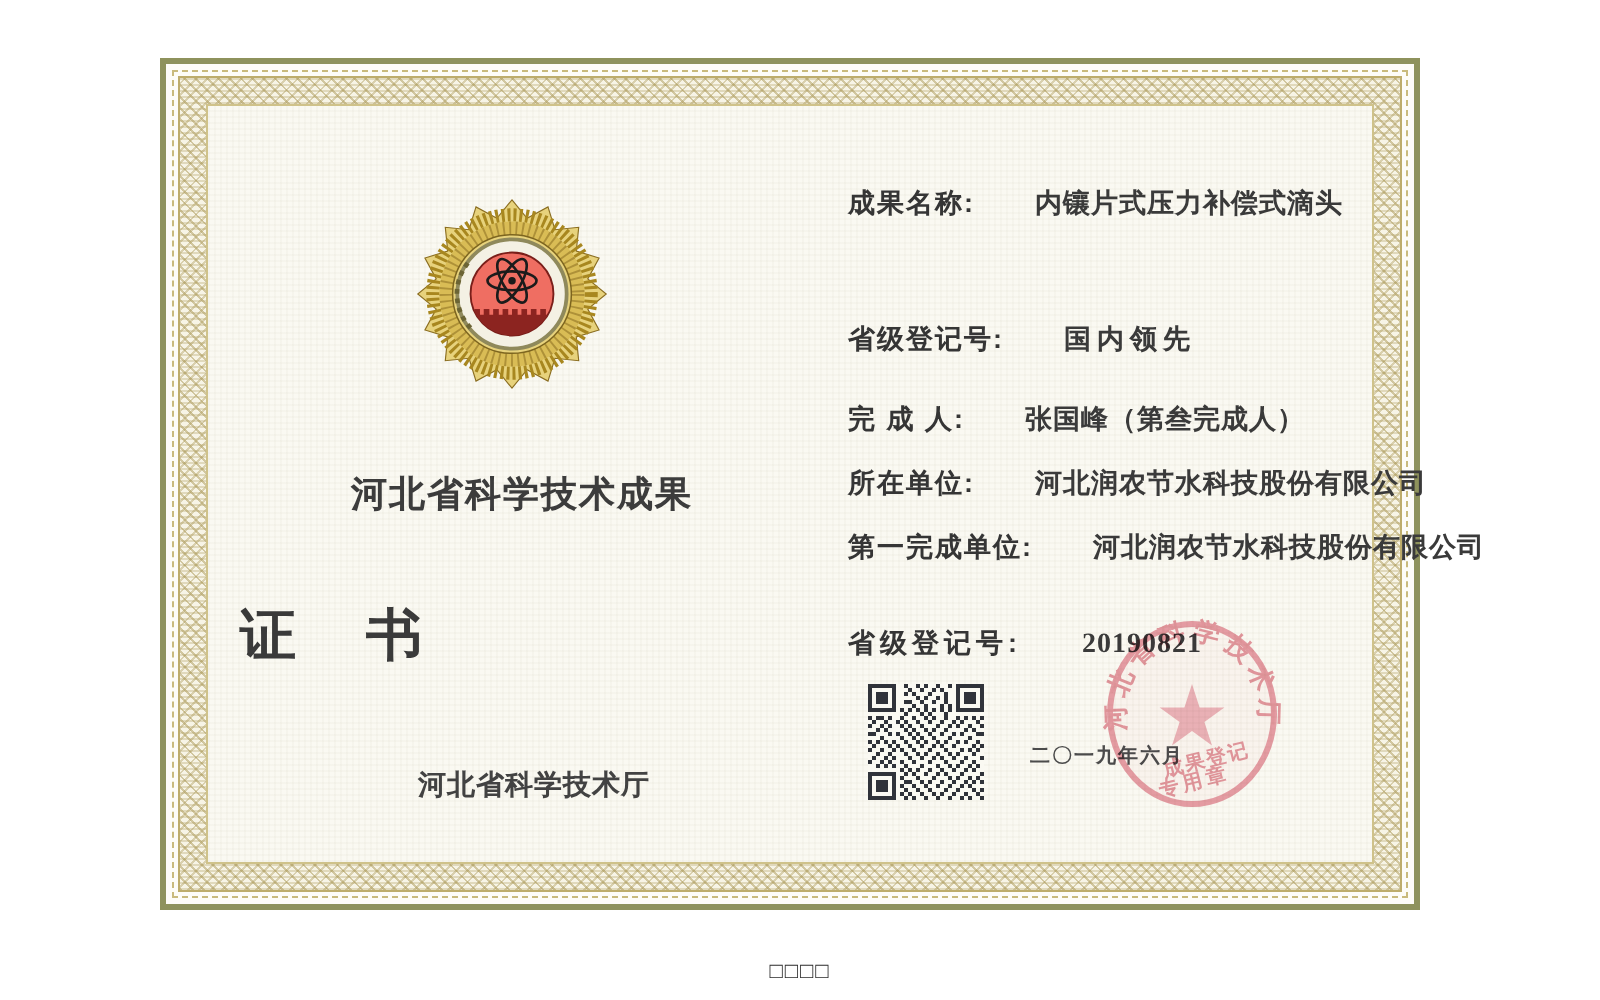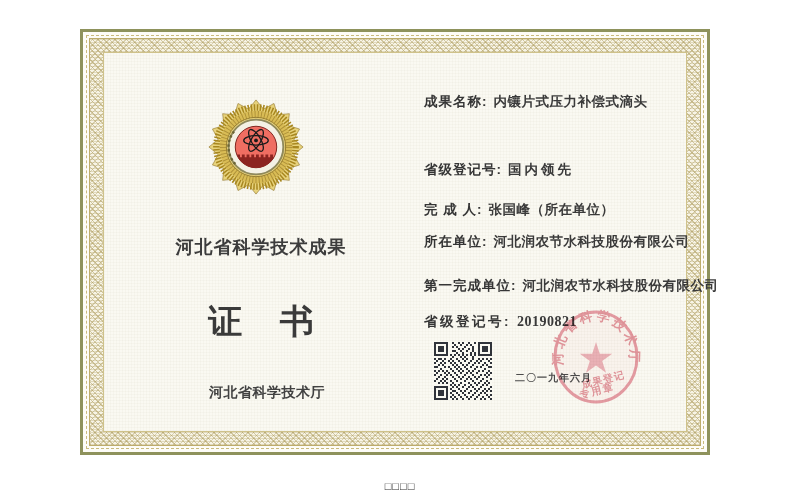--- a/index.html
+++ b/index.html
@@ -20,32 +20,32 @@
          background:
            repeating-linear-gradient(0deg, rgba(190,185,160,.07) 0 1px, rgba(0,0,0,0) 1px 3px),
            repeating-linear-gradient(90deg, rgba(190,185,160,.07) 0 1px, rgba(0,0,0,0) 1px 3px),
            #faf9f2;}
 
   
   .medal{position:absolute;left:103px;top:45px;width:98px;height:98px;}
   .cert-title{position:absolute;left:2px;top:182px;width:310px;text-align:center;
               font-family:"Liberation Serif","DejaVu Serif",serif;font-weight:700;
               font-size:18px;letter-spacing:1px;color:#3c3c3c;white-space:nowrap;}
-  .cert-subtitle{position:absolute;left:2px;top:246px;width:310px;text-align:center;
-              font-family:Liberation Sans, sans-serif;font-weight:700;
-              font-size:34px;letter-spacing:14px;text-indent:14px;color:#3a3a3a;white-space:nowrap;}
+  .cert-subtitle{position:absolute;left:2px;top:246px;width:310px;
+              font-family:Liberation Serif, serif;font-weight:700;
+              font-size:28px;letter-spacing:14px;text-indent:14px;color:#3a3a3a;white-space:nowrap;}
   .issuer{position:absolute;left:8px;top:331px;width:310px;text-align:center;
               font-family:"Liberation Serif","DejaVu Serif",serif;font-weight:700;
               font-size:14px;letter-spacing:.5px;color:#424242;white-space:nowrap;}
 
   
   .field{position:absolute;left:320px;font-size:13.5px;color:#3a3a3a;white-space:pre;}
   .field .lbl{font-weight:700;letter-spacing:1px;margin-right:6px;color:#353535;}
-  .field .val{font-weight:600;letter-spacing:.5px;}
-  .f0{top:40px;} .f1{top:108px;} .f2{top:148px;} .f3{top:180px;} .f4{top:224px;} .f5{top:260px;}
+  .field .val{font-weight:600;letter-spacing:.5px;margin-left:24px;}
+  .f0{top:40px;} .f1{top:108px;} .f2{top:148px;} .f3{top:180px;} .f4{top:212px;} .f5{top:260px;}
   .f1 .val{letter-spacing:3px;font-family:Liberation Serif, serif;}
   .f5 .lbl{letter-spacing:2.5px;}
   .f5 .val{font-family:"Liberation Serif","DejaVu Serif",serif;font-weight:600;font-size:14px;}
 
   .qr{position:absolute;left:330px;top:289px;width:58px;height:58px;}
   .issue-date{position:absolute;left:411px;top:318px;font-size:10px;letter-spacing:1px;
               color:#4b4b4b;font-weight:600;white-space:nowrap;}
   .seal{position:absolute;left:442px;top:254px;width:100px;height:100px;opacity:.82;
         mix-blend-mode:multiply;}
 
@@ -84,21 +84,21 @@
               <path d="M30 63 h44 v12 h-44 z M32 60h3v3h-3z M37 60h3v3h-3z M42 60h3v3h-3z M47 60h3v3h-3z M52 60h3v3h-3z M57 60h3v3h-3z M62 60h3v3h-3z M67 60h3v3h-3z" fill="#8c2420"></path>
             </g>
           </svg>
 
           <div class="cert-title">河北省科学技术成果</div>
           <div class="cert-subtitle">证 书</div>
           <div class="issuer">河北省科学技术厅</div>
 
           <div class="field f0"><span class="lbl">成果名称:</span><span class="val">内镶片式压力补偿式滴头</span></div>
           <div class="field f1"><span class="lbl">省级登记号:</span><span class="val">国内领先</span></div>
-          <div class="field f2"><span class="lbl">完 成 人:</span><span class="val">张国峰（所在单位）</span></div>
+          <div class="field f2"><span class="lbl">完 成 人:</span><span class="val">张国峰（第叁完成人）</span></div>
           <div class="field f3"><span class="lbl">所在单位:</span><span class="val">河北润农节水科技股份有限公司</span></div>
           <div class="field f4"><span class="lbl">第一完成单位:</span><span class="val">河北润农节水科技股份有限公司</span></div>
           <div class="field f5"><span class="lbl">省级登记号:</span><span class="val">20190821</span></div>
 
           <svg class="qr" viewBox="0 0 29 29" shape-rendering="crispEdges">
             <rect x="0" y="0" width="29" height="29" fill="#faf9f2"></rect>
             <g fill="#30333a">
               <rect x="0" y="0" width="7" height="7"></rect>
                 <rect x="22" y="0" width="7" height="7"></rect>
                 <rect x="0" y="22" width="7" height="7"></rect>

